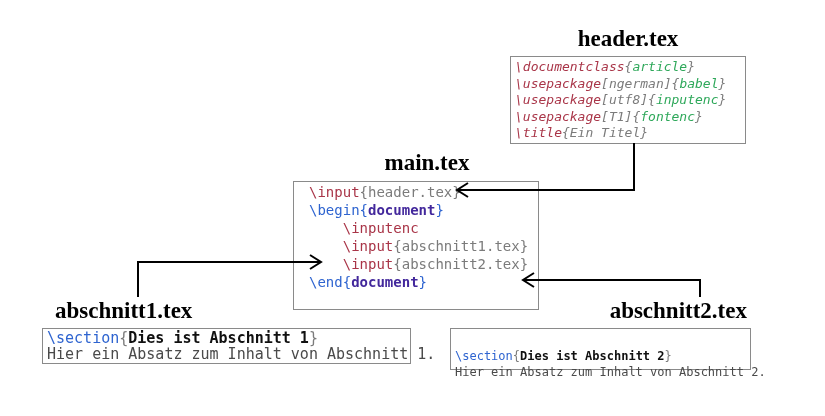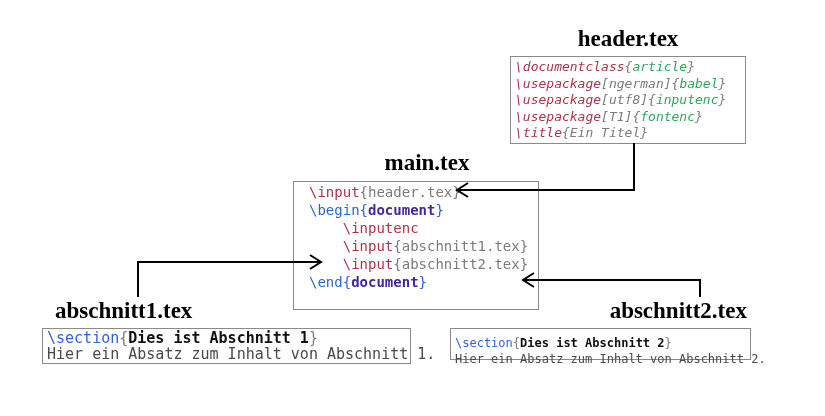--- a/index.html
+++ b/index.html
@@ -16,21 +16,21 @@
     font-family:"DejaVu Sans Mono","Liberation Mono",monospace;
     box-sizing:border-box;
   }
   .code-line{white-space:pre;}
   #box-header{left:510px;top:56px;width:236px;height:88px;font-size:13px;line-height:16.6px;padding:2px 4px;font-style:italic;}
   #title-header{left:510px;top:26px;width:236px;text-align:center;}
   #box-main{left:293px;top:181px;width:246px;height:129px;font-size:14px;line-height:17.9px;padding:2px 15px;}
   #title-main{left:304px;top:150px;width:246px;text-align:center;}
   #box-abschnitt1{left:42px;top:328px;width:369px;height:36px;font-size:15px;line-height:16px;padding:1px 4px;}
   #title-abschnitt1{left:55px;top:298px;}
-  #box-abschnitt2{left:450px;top:328px;width:301px;height:32px;font-size:12px;line-height:15.5px;padding:7px 4px;}
+  #box-abschnitt2{left:450px;top:328px;width:301px;height:25px;font-size:12px;line-height:15.5px;padding:20px 4px;}
   #title-abschnitt2{left:450px;top:298px;width:297px;text-align:right;}
   .tok-cmd{color:var(--command);}
   .tok-gry{color:var(--bracket_gray);}
   .tok-grn{color:var(--argument_green);}
   .tok-blu{color:var(--keyword_blue);}
   .tok-pur{color:var(--environment_purple);font-weight:bold;}
   .tok-bld{color:var(--section_bold);font-weight:bold;}
   .tok-txt{color:var(--body_text);}
   svg.arrows{position:absolute;left:0;top:0;width:825px;height:416px;pointer-events:none;}
 </style>

